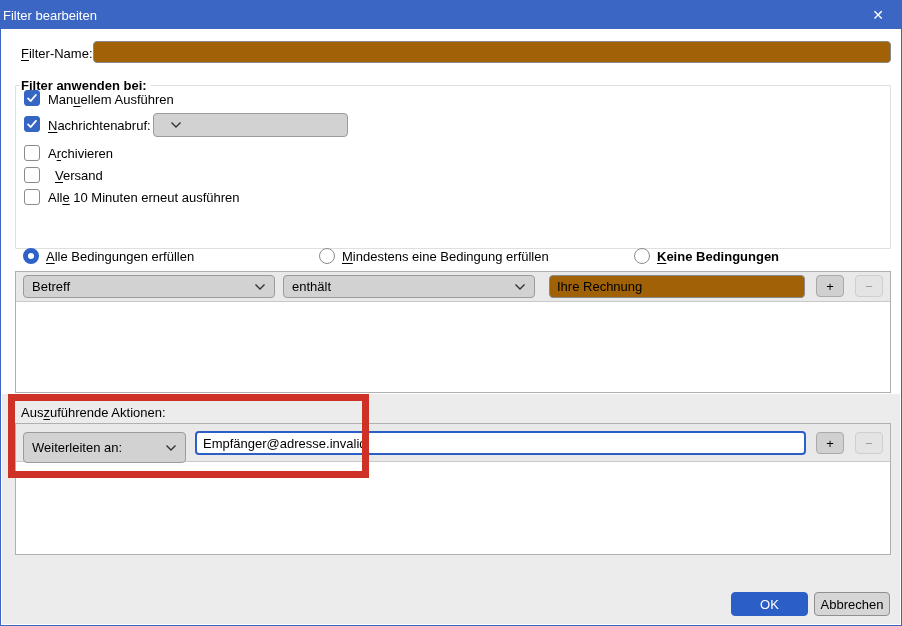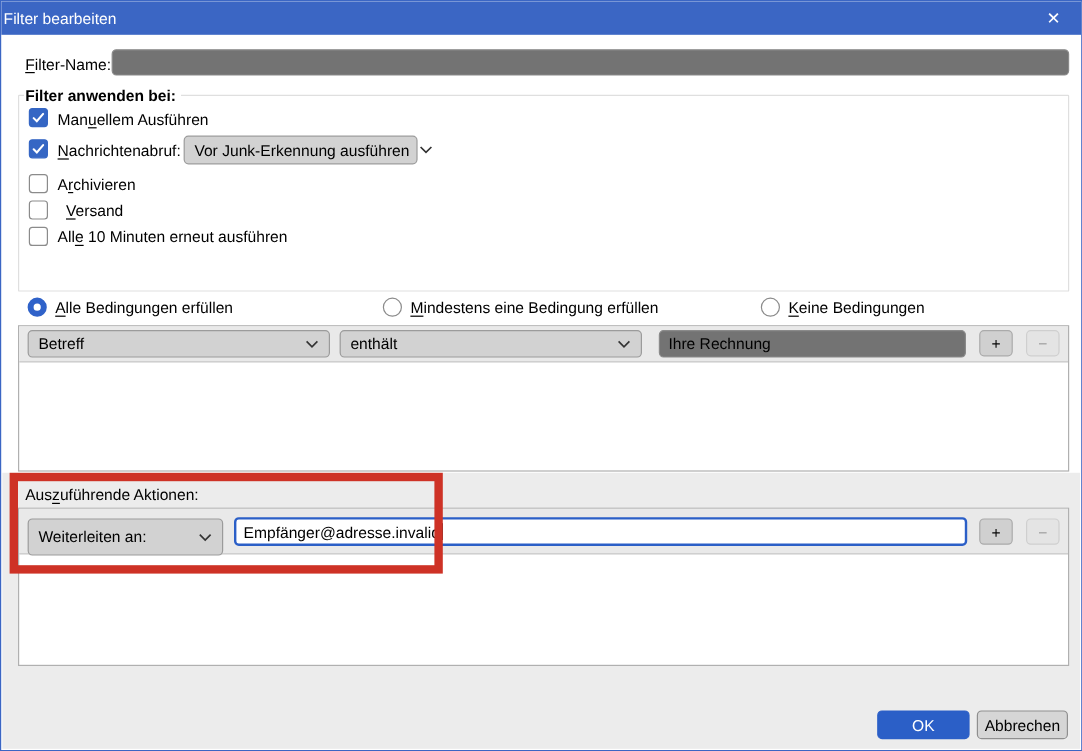--- a/index.html
+++ b/index.html
@@ -11,25 +11,25 @@
   
   .titlebar { position:absolute; left:0; top:0; width:100%; height:28px; background:#3b66c4;
               color:#fff; display:flex; align-items:center; }
   .titlebar .title { padding-left:2px; font-size:13px; }
   .close-btn { position:absolute; right:0; top:0; width:46px; height:28px; display:flex;
                align-items:center; justify-content:center; color:#fff; font-size:14px; cursor:default; }
 
   
   .lbl { position:absolute; font-size:13px; white-space:nowrap; }
   .ak { text-decoration:underline; text-underline-offset:2px; }
-  .txt { position:absolute; border:1px solid #8a8a8a; border-radius:4px; background:#737373;
+  .txt { position:absolute; border:1px solid #8a8a8a; border-radius:4px; background:#a16207;
          font-family:"Liberation Sans", sans-serif; font-size:13px; padding:8px 7px; }
 
   
-  fieldset.group { position:absolute; left:14px; top:71px; width:876px; height:171px;
+  fieldset.group { position:absolute; left:14px; top:77px; width:876px; height:171px;
                    border:1px solid #dfdfdf; border-radius:1px; }
   fieldset.group legend { font-weight:bold; font-size:13px; margin-left:4px; padding:0 4px 0 1px; }
 
   .cb { position:absolute; width:16px; height:16px; border-radius:3px; }
   .cb.checked { background:#3566c4; border:1px solid #3566c4; }
   .cb.unchecked { background:#fff; border:1px solid #8b8b8b; }
   .cb svg { display:block; width:14px; height:14px; margin:0 auto; }
 
   .radio { position:absolute; width:16px; height:16px; border-radius:50%; background:#fff; }
   .radio.sel { border:5px solid #2f62c9; }
@@ -87,21 +87,20 @@
   </span>
   <label class="lbl" style="left:47px; top:91px;"><span>Man</span><span class="ak">u</span><span>ellem Ausführen</span></label>
 
   <span class="cb checked" style="left:23px; top:115px;">
     <svg viewBox="0 0 16 16">
       <path d="M3.5 8.5 L6.5 11.5 L12.5 4.5" stroke="#fff" stroke-width="2" fill="none" stroke-linecap="round"></path>
     </svg>
   </span>
   <label class="lbl" style="left:47px; top:117px;"><span class="ak">N</span><span>achrichtenabruf:</span></label>
   <div class="dd" style="left:152px; top:112px; width:195px; height:24px;">
-    <span>Vor Junk-Erkennung ausführen</span>
     <svg class="chev" width="12" height="8" viewBox="0 0 12 8">
       <path d="M1.5 1.5 L6 6 L10.5 1.5" stroke="#333" stroke-width="1.4" fill="none"></path>
     </svg>
   </div>
 
   <span class="cb unchecked" style="left:23px; top:144px;"></span>
   <label class="lbl" style="left:47px; top:145px;"><span>A</span><span class="ak">r</span><span>chivieren</span></label>
 
   <span class="cb unchecked" style="left:23px; top:166px;"></span>
   <label class="lbl" style="left:54px; top:167px;"><span class="ak">V</span><span>ersand</span></label>
@@ -109,21 +108,21 @@
   <span class="cb unchecked" style="left:23px; top:188px;"></span>
   <label class="lbl" style="left:47px; top:189px;"><span>All</span><span class="ak">e</span><span> 10 Minuten erneut ausführen</span></label>
 
   <span class="radio sel" style="left:22px; top:247px;"></span>
   <label class="lbl" style="left:45px; top:248px;"><span class="ak">A</span><span>lle Bedingungen erfüllen</span></label>
 
   <span class="radio un" style="left:318px; top:247px;"></span>
   <label class="lbl" style="left:341px; top:248px;"><span class="ak">M</span><span>indestens eine Bedingung erfüllen</span></label>
 
   <span class="radio un" style="left:633px; top:247px;"></span>
-  <label class="lbl" style="left:656px; top:248px;"><span class="ak">K</span><span>eine Bedingungen</span></label>
+  <label class="lbl" style="left:656px; top:248px;font-weight:bold;"><span class="ak">K</span><span>eine Bedingungen</span></label>
 
   <div class="listbox" style="top:270px; height:122px;">
     <div class="strip" style="height:30px;">
       <div class="dd" style="left:7px; top:3px; width:252px; height:23px;">
         <span>Betreff</span>
         <svg class="chev" width="12" height="8" viewBox="0 0 12 8">
           <path d="M1.5 1.5 L6 6 L10.5 1.5" stroke="#333" stroke-width="1.4" fill="none"></path>
         </svg>
       </div>
       <div class="dd" style="left:267px; top:3px; width:252px; height:23px;">

